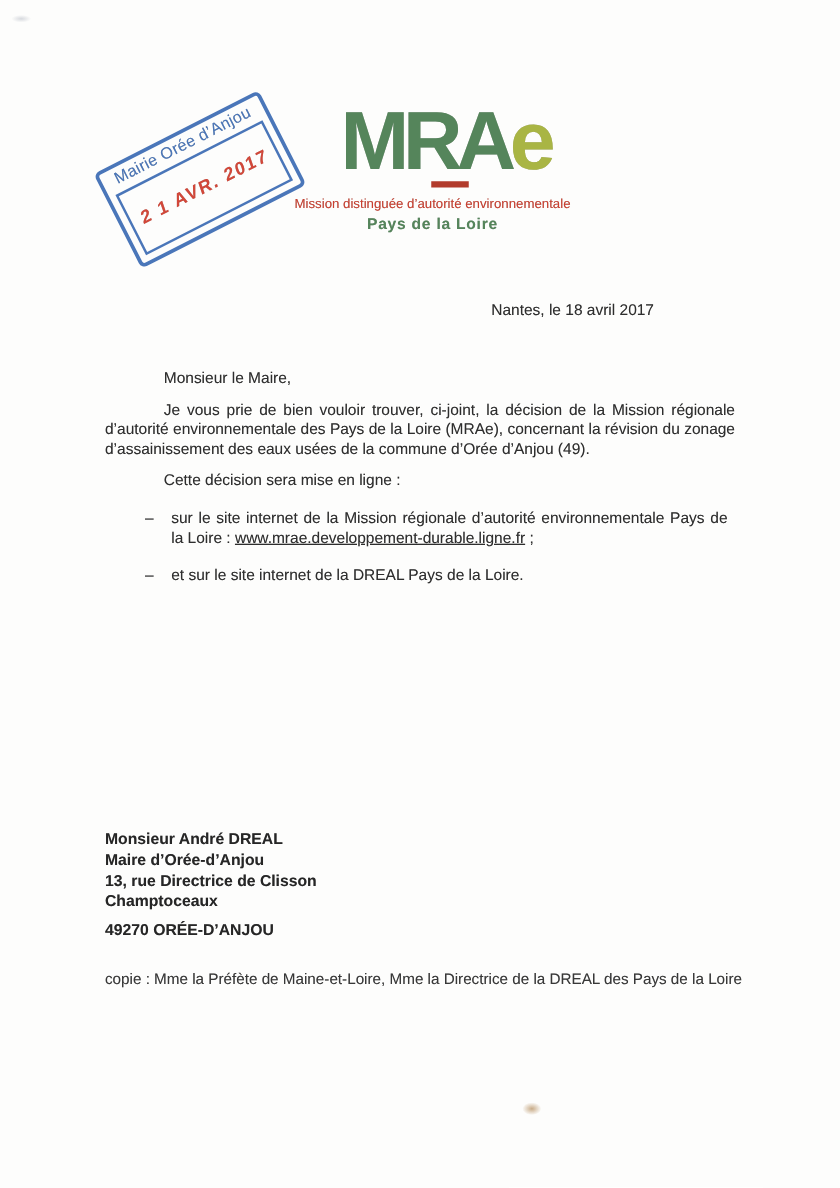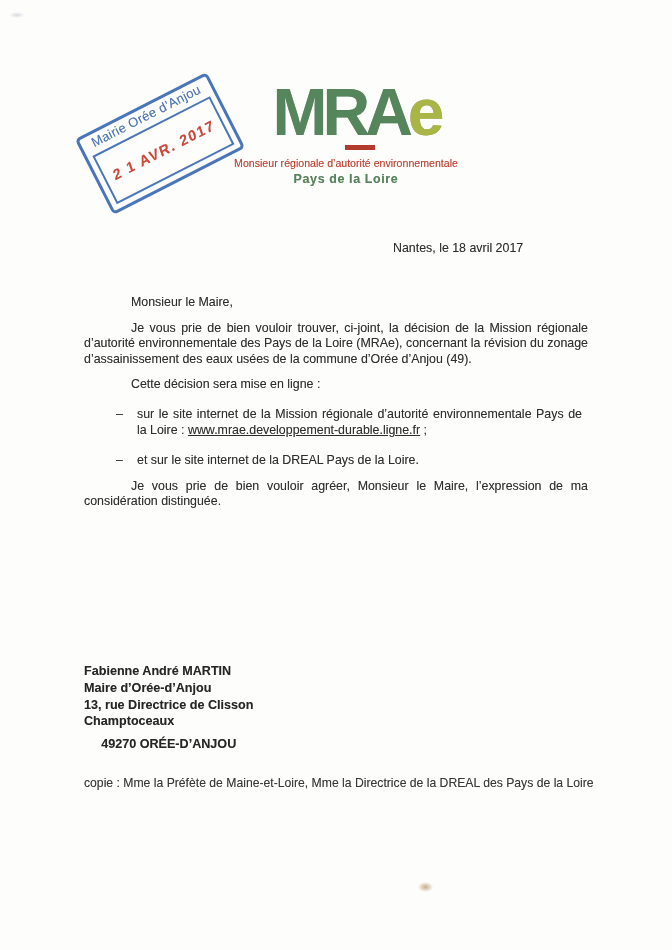--- a/index.html
+++ b/index.html
@@ -58,21 +58,21 @@
 
   
   .sig-block { position:absolute; left:352px; top:530px; width:230px;
     text-align:center; font-size:12.4px; line-height:15px; }
   .sig-scribble { display:block; margin:9px auto 0; }
   .sig-name { margin-top:21px; font-size:12.6px; letter-spacing:.2px; }
 
   
   .recipient { position:absolute; left:84px; top:663px; font-weight:700;
     font-size:12.6px; line-height:16.8px; color:#262626; }
-  .recipient-postal { margin-top:6px;text-align:center; }
+  .recipient-postal { margin-top:6px; }
 
   
   .copyline { position:absolute; left:84px; top:776px; 
     font-size:12.2px; color:#383838; }
 </style>
 </head>
 <body>
 
 <div class="page">
 
@@ -81,44 +81,43 @@
   <div class="stamp">
     <div class="stamp-title">Mairie Orée d’Anjou</div>
     <div class="stamp-inner">
       <div class="stamp-date">2 1 AVR. 2017</div>
     </div>
   </div>
 
   <div class="logo">
     <div class="logo-wordmark"><span class="mra">MRA</span><span class="accent-e">e</span></div>
     <div class="logo-bar"></div>
-    <div class="logo-subtitle">Monsieur régionale d’autorité environnementale</div>
+    <div class="logo-subtitle">Mission distinguée d’autorité environnementale</div>
     <div class="logo-region">Pays de la Loire</div>
   </div>
 
   <div class="dateline">Nantes, le 18 avril 2017</div>
   <div class="salutation">Monsieur le Maire,</div>
 
   <p class="para p1">Je vous prie de bien vouloir trouver, ci-joint, la décision de la Mission régionale d’autorité environnementale des Pays de la Loire (MRAe), concernant la révision du zonage d’assainissement des eaux usées de la commune d’Orée d’Anjou (49).</p>
   <p class="para p2">Cette décision sera mise en ligne :</p>
 
   <div class="bullets">
     <div class="bullet">
       <span class="dash">–</span><span>sur le site internet de la Mission régionale d’autorité environnementale Pays de la Loire : </span><a class="url">www.mrae.developpement-durable.ligne.fr</a><span> ;</span>
     </div>
     <div class="bullet">
       <span class="dash">–</span><span>et sur le site internet de la DREAL Pays de la Loire.</span>
     </div>
   </div>
 
-  <p class="para closing">Je vous prie de bien vouloir agréer, Monsieur le Maire, l’expression de ma considération distinguée.</p>
 
 
   <div class="recipient">
-    <div>Fabienne André MARTIN</div>
+    <div>Monsieur André DREAL</div>
     <div>Maire d’Orée-d’Anjou</div>
     <div>13, rue Directrice de Clisson</div>
     <div>Champtoceaux</div>
     <div class="recipient-postal">49270 ORÉE-D’ANJOU</div>
   </div>
 
   <div class="copyline">copie : Mme la Préfète de Maine-et-Loire, Mme la Directrice de la DREAL des Pays de la Loire</div>
 
   <div class="smudge"></div>
 

